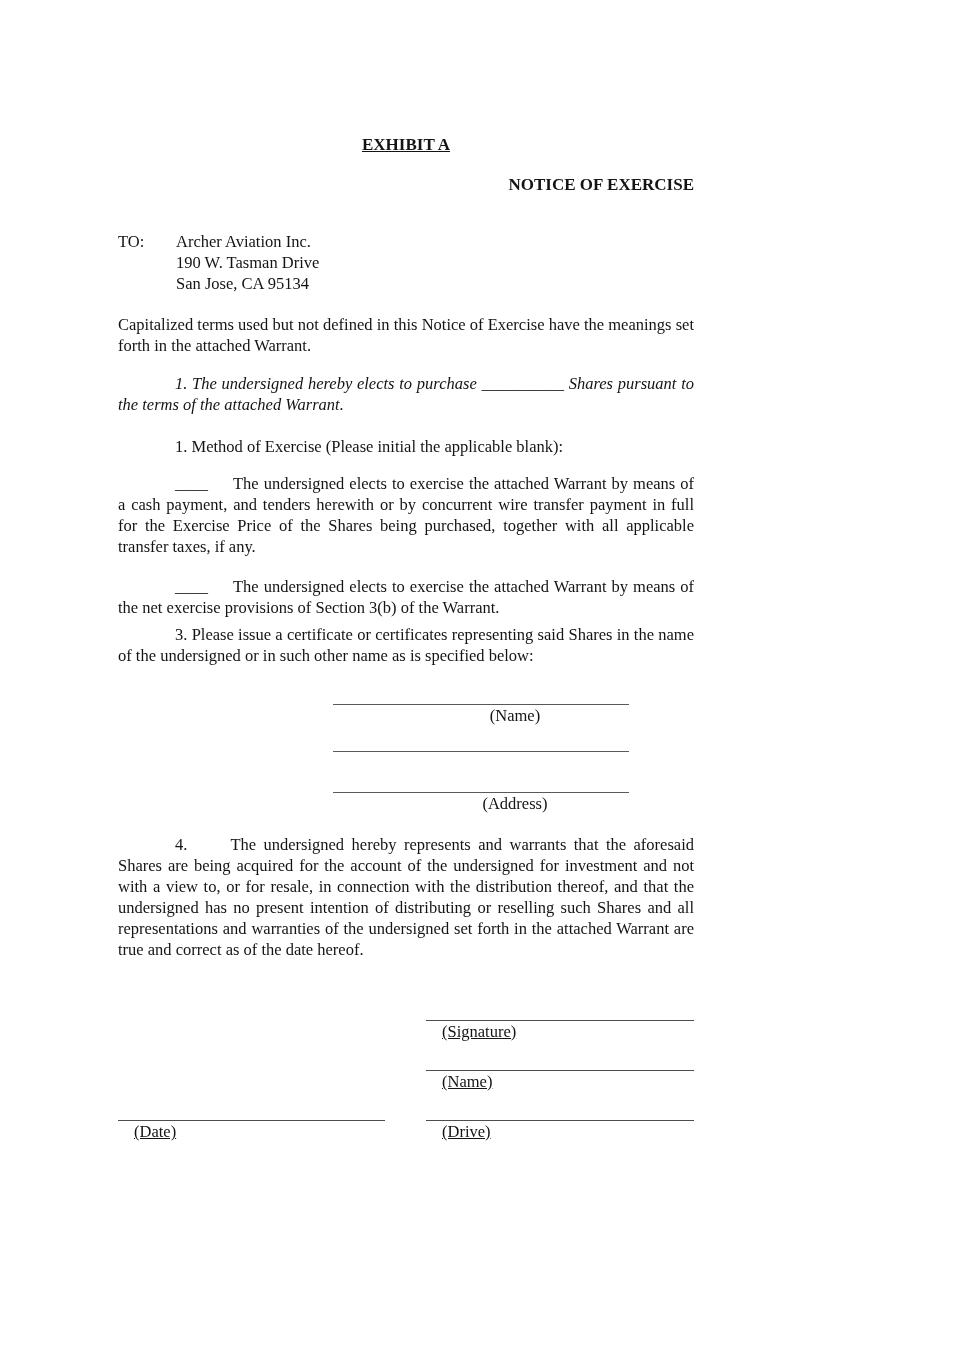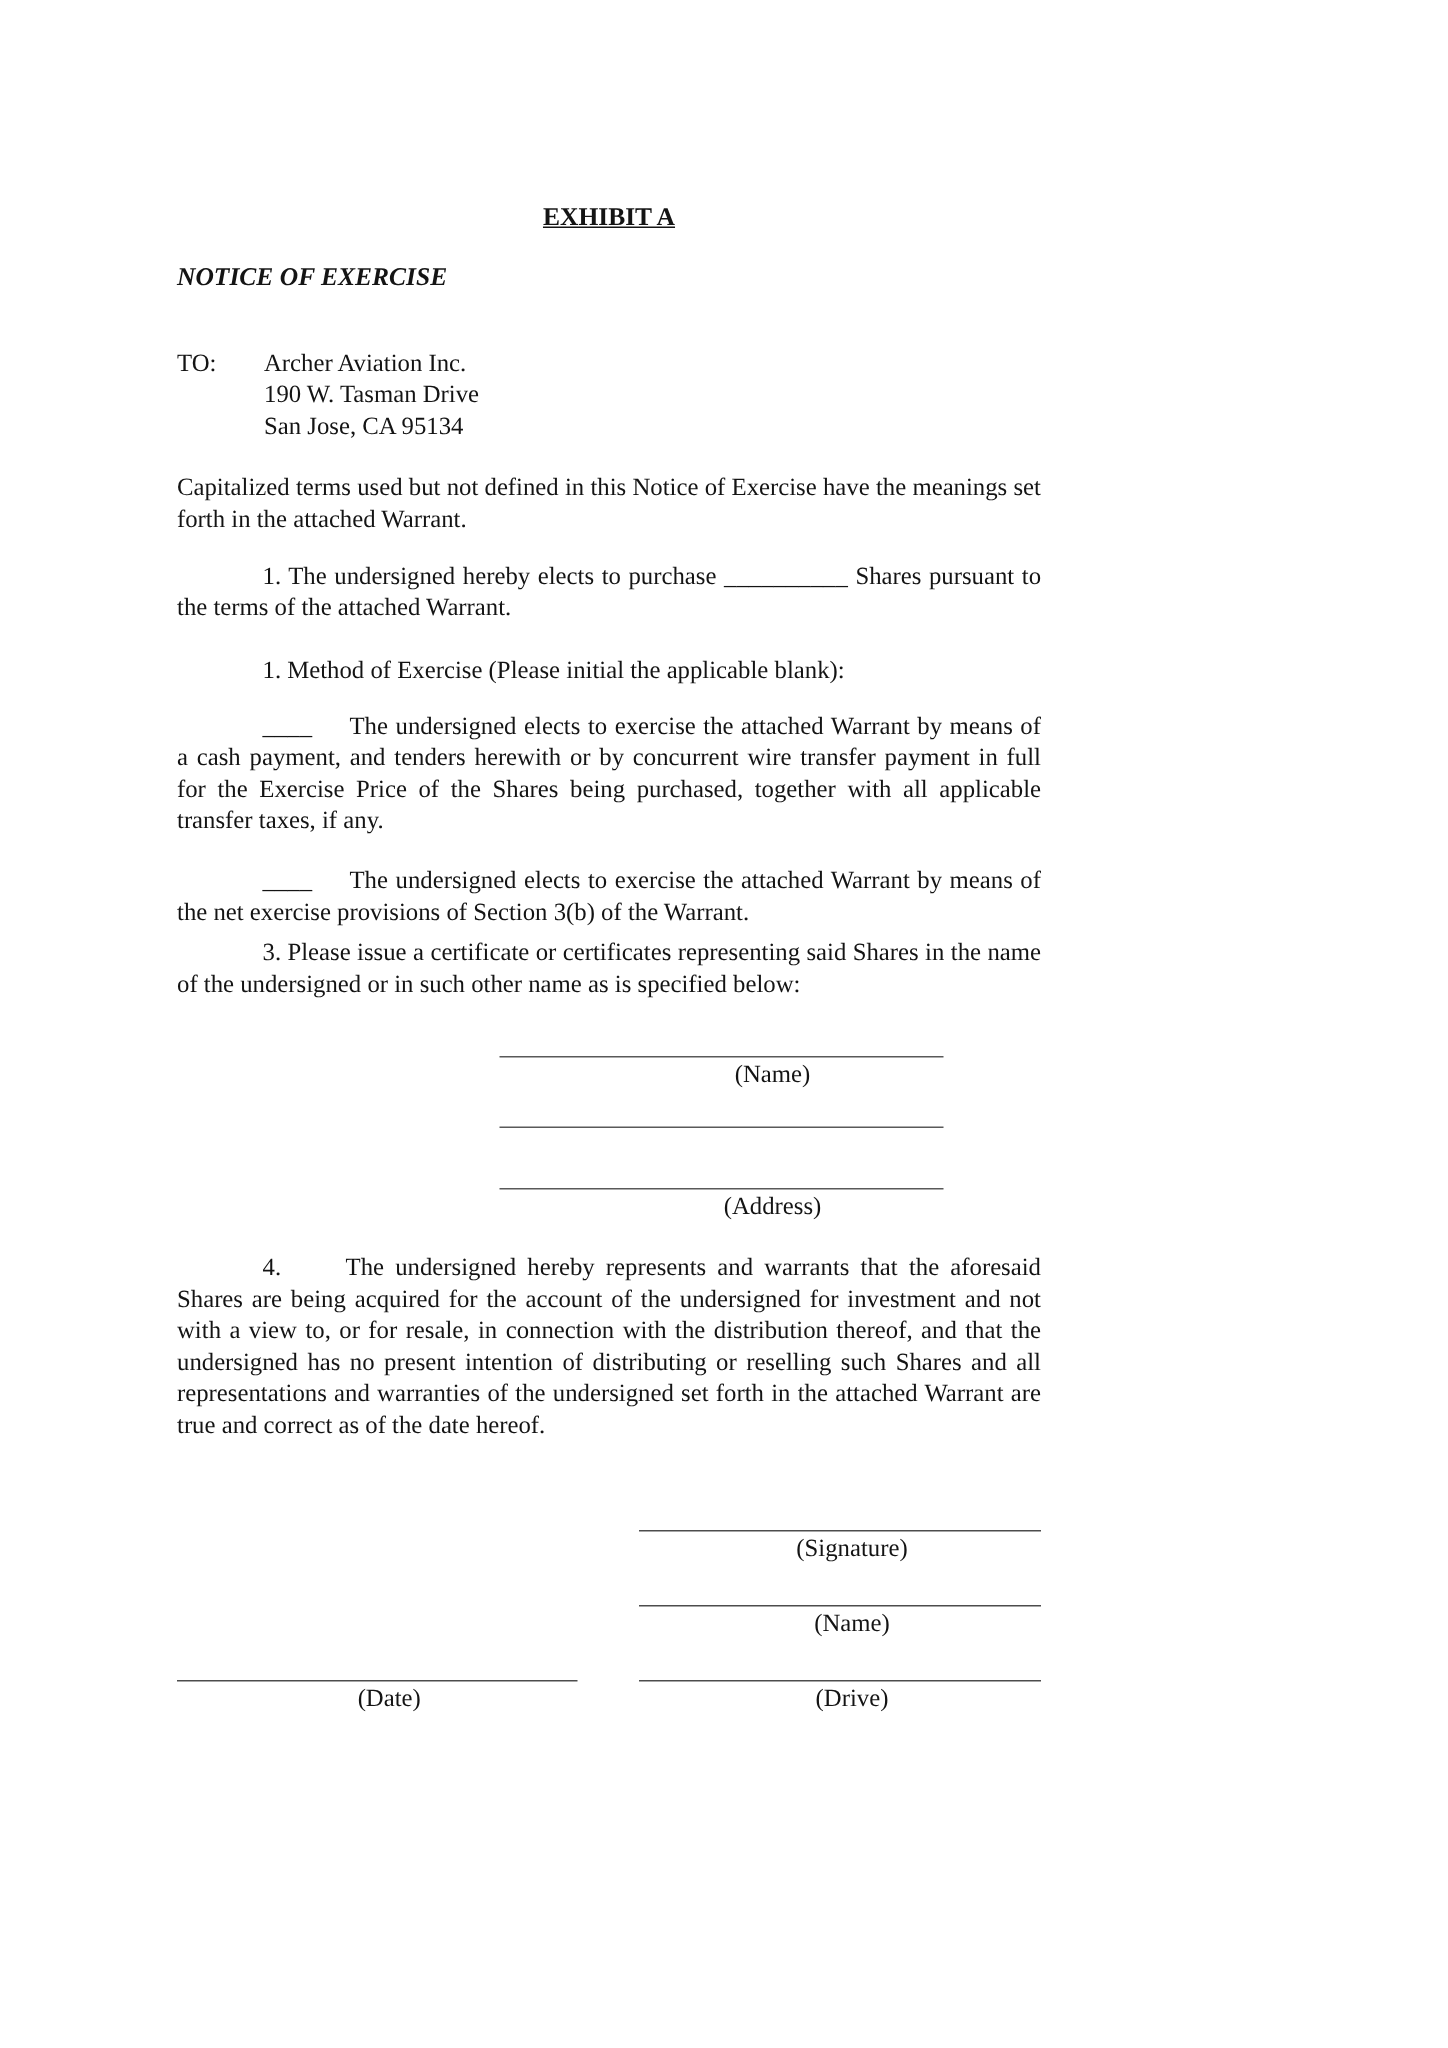--- a/index.html
+++ b/index.html
@@ -20,30 +20,29 @@
     font-size: 17px;
     font-weight: bold;
     text-decoration: underline;
     text-align: center;
     margin: 0;
     line-height: 21px;
   }
   .subtitle {
     font-size: 17px;
     font-weight: bold;
-    text-align: left;
+    text-align: right;
     margin: 19px 0 0 0;
     line-height: 21px;
-    font-style: italic;
   }
   .to-block { display: flex; margin-top: 36px; }
   .to-label { width: 58px; flex: 0 0 58px; }
   .para { text-align: justify; margin: 6px 0 0 0; }
   .mt20 { margin-top: 20px; }
-  .mt17 { margin-top: 17px; }
+  .mt17 { margin-top: 17px; font-style: italic; }
   .mt21 { margin-top: 21px; }
   .mt16 { margin-top: 16px; }
   .mt19 { margin-top: 19px; }
   .indent { text-indent: 57px; }
   .tab { display: inline-block; width: 25px; }
   .tab-wide { display: inline-block; width: 43px; }
 
   .fill-block { margin: 38px 0 0 215px; width: 296px; }
   .fill-line { border-top: 1px solid #595959; height: 0; }
   .fill-line.gap1 { margin-top: 25px; }
@@ -53,21 +52,21 @@
   .sig-section {
     margin-top: 60px;
     display: flex;
     justify-content: space-between;
     align-items: flex-end;
   }
   .sig-col.left { width: 267px; }
   .sig-col.right { width: 268px; }
   .sig-line { border-top: 1px solid #4d4d4d; height: 0; }
   .sig-line.gap { margin-top: 28px; }
-  .sig-label { text-align: center; padding-left: 16px; }
+  .sig-label { text-align: left; padding-left: 16px; text-decoration: underline; }
 </style>
 </head>
 <body>
 
 <div class="page">
 
   <h1 class="title">EXHIBIT A</h1>
   <h2 class="subtitle">NOTICE OF EXERCISE</h2>
 
   <div class="to-block">

